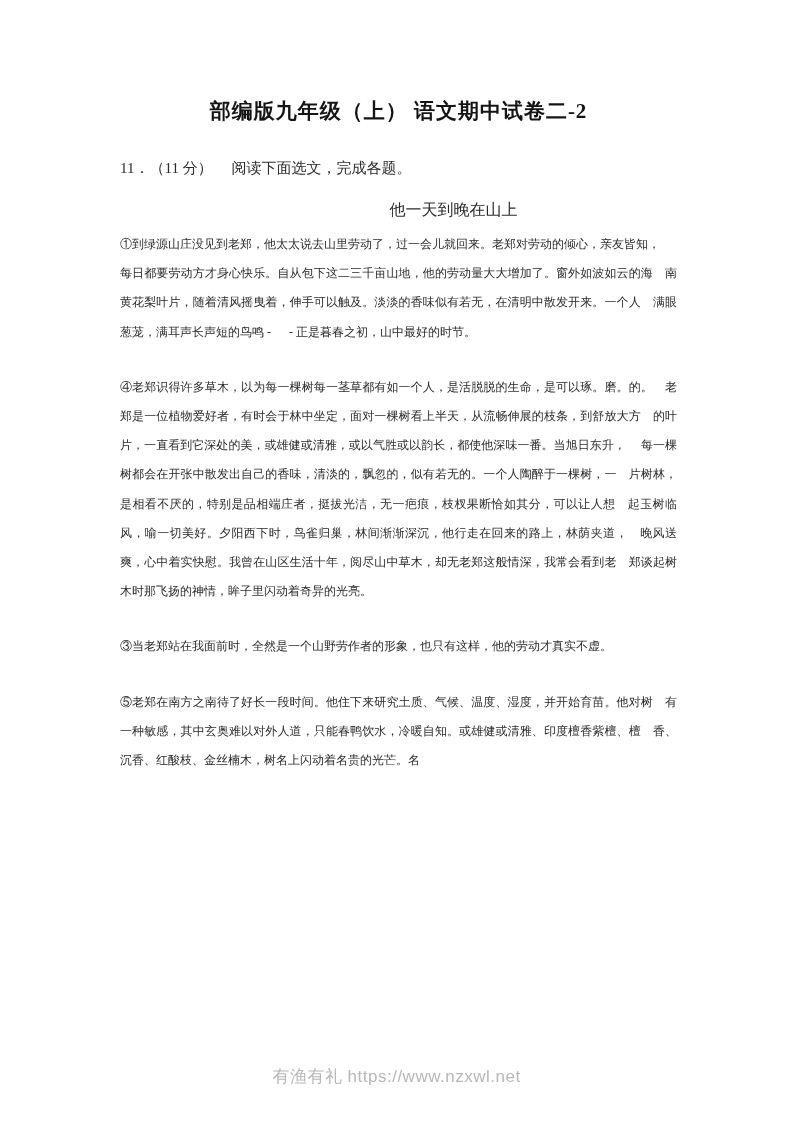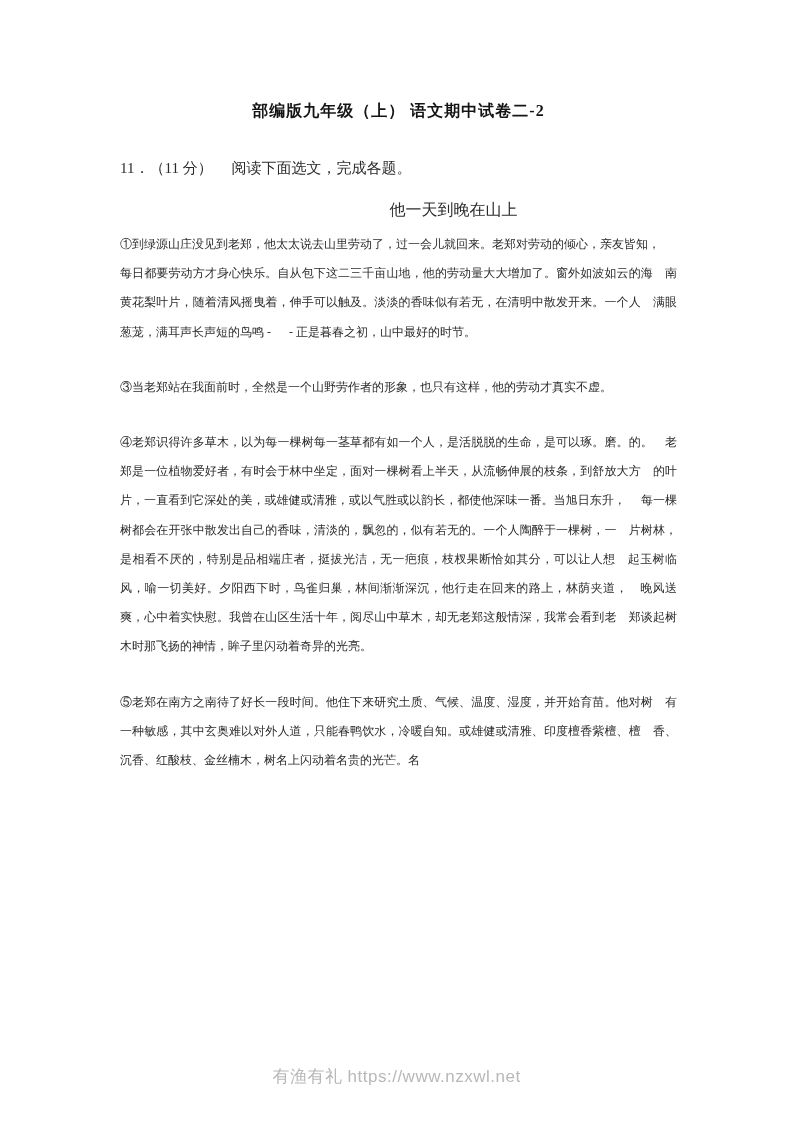--- a/index.html
+++ b/index.html
@@ -17,21 +17,21 @@
   }
   .doc {
     position: absolute;
     left: 120px;
     top: 96px;
     width: 557px;
     color: #2b2b2b;
   }
   .doc-title {
     margin: 0;
-    font-size: 16px;
+    font-size: 21px;
     line-height: 30px;
     font-weight: bold;
     color: #141414;
     text-align: center;
     letter-spacing: 1px;
   }
   .question-line {
     margin: 28px 0 12px 0;
     font-size: 15px;
     line-height: 29px;
@@ -75,20 +75,20 @@
   <div class="doc">
     <h1 class="doc-title">部编版九年级（上） 语文期中试卷二-2</h1>
 
     <p class="question-line">11．（11 分）　 阅读下面选文，完成各题。</p>
 
     <p class="essay-title">他一天到晚在山上</p>
 
     <div class="essay-body">
         <p class="para">①到绿源山庄没见到老郑，他太太说去山里劳动了，过一会儿就回来。老郑对劳动的倾心，亲友皆知，
 每日都要劳动方才身心快乐。自从包下这二三千亩山地，他的劳动量大大增加了。窗外如波如云的海　南黄花梨叶片，随着清风摇曳着，伸手可以触及。淡淡的香味似有若无，在清明中散发开来。一个人　满眼葱茏，满耳声长声短的鸟鸣 - 　 - 正是暮春之初，山中最好的时节。</p>
+        <p class="para">④老郑识得许多草木，以为每一棵树每一茎草都有如一个人，是活脱脱的生命，是可以琢。磨。的。　老郑是一位植物爱好者，有时会于林中坐定，面对一棵树看上半天，从流畅伸展的枝条，到舒放大方　的叶片，一直看到它深处的美，或雄健或清雅，或以气胜或以韵长，都使他深味一番。当旭日东升，　 每一棵树都会在开张中散发出自己的香味，清淡的，飘忽的，似有若无的。一个人陶醉于一棵树，一　片树林，是相看不厌的，特别是品相端庄者，挺拔光洁，无一疤痕，枝杈果断恰如其分，可以让人想　起玉树临风，喻一切美好。夕阳西下时，鸟雀归巢，林间渐渐深沉，他行走在回来的路上，林荫夹道，　晚风送爽，心中着实快慰。我曾在山区生活十年，阅尽山中草木，却无老郑这般情深，我常会看到老　郑谈起树木时那飞扬的神情，眸子里闪动着奇异的光亮。</p>
         <p class="para">③当老郑站在我面前时，全然是一个山野劳作者的形象，也只有这样，他的劳动才真实不虚。</p>
-        <p class="para">④老郑识得许多草木，以为每一棵树每一茎草都有如一个人，是活脱脱的生命，是可以琢。磨。的。　老郑是一位植物爱好者，有时会于林中坐定，面对一棵树看上半天，从流畅伸展的枝条，到舒放大方　的叶片，一直看到它深处的美，或雄健或清雅，或以气胜或以韵长，都使他深味一番。当旭日东升，　 每一棵树都会在开张中散发出自己的香味，清淡的，飘忽的，似有若无的。一个人陶醉于一棵树，一　片树林，是相看不厌的，特别是品相端庄者，挺拔光洁，无一疤痕，枝杈果断恰如其分，可以让人想　起玉树临风，喻一切美好。夕阳西下时，鸟雀归巢，林间渐渐深沉，他行走在回来的路上，林荫夹道，　晚风送爽，心中着实快慰。我曾在山区生活十年，阅尽山中草木，却无老郑这般情深，我常会看到老　郑谈起树木时那飞扬的神情，眸子里闪动着奇异的光亮。</p>
         <p class="para">⑤老郑在南方之南待了好长一段时间。他住下来研究土质、气候、温度、湿度，并开始育苗。他对树　有一种敏感，其中玄奥难以对外人道，只能春鸭饮水，冷暖自知。或雄健或清雅、印度檀香紫檀、檀　香、沉香、红酸枝、金丝楠木，树名上闪动着名贵的光芒。名</p>
       </div>
   </div>
 
   <div class="footer-watermark">有渔有礼 https://www.nzxwl.net</div>
 </div>
 
 </body></html>

